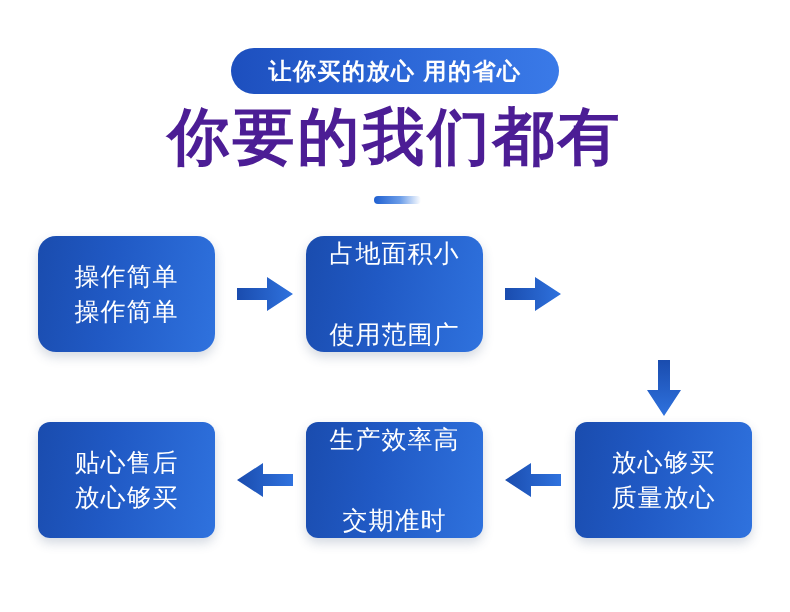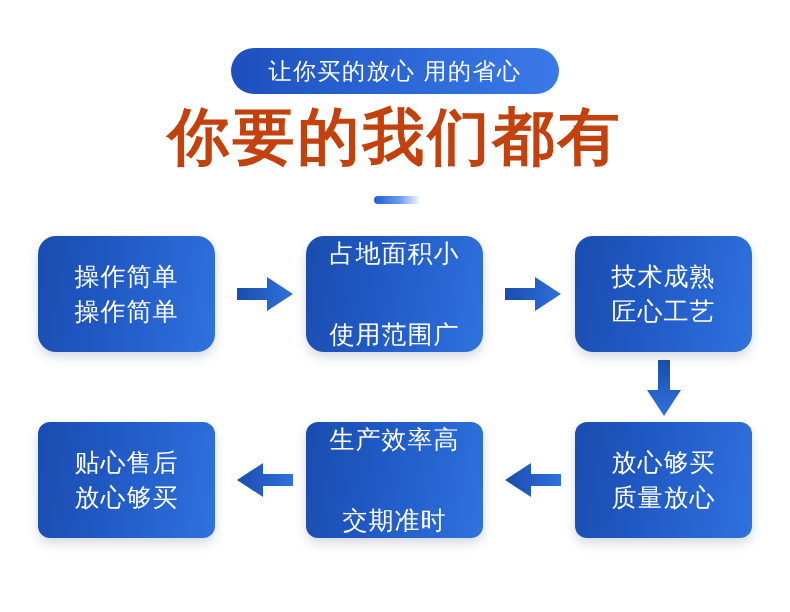--- a/index.html
+++ b/index.html
@@ -30,31 +30,31 @@
     display: flex;
     align-items: center;
     justify-content: center;
     box-sizing: border-box;
   }
   .badge-text {
     color: #ffffff;
     font-size: 23px;
     letter-spacing: 1.5px;
     line-height: 1;
-    font-weight: 400;
+    font-weight: 700;
     white-space: nowrap;
   }
 
   .headline {
     position: absolute;
     left: 0;
     top: 103px;
     width: 790px;
     text-align: center;
-    color: #c2410c;
+    color: #4c1d95;
     font-size: 62px;
     font-weight: bold;
     letter-spacing: 3px;
     line-height: 1.1;
     white-space: nowrap;
   }
 
   .accent-bar {
     position: absolute;
     left: 374px;
@@ -124,24 +124,20 @@
   <div class="flow-box row1 col1">
     <span class="flow-line">操作简单</span>
     <span class="flow-line">操作简单</span>
   </div>
 
   <div class="flow-box row1 col2">
     <span class="flow-line">占地面积小</span>
     <span class="flow-line">使用范围广</span>
   </div>
 
-  <div class="flow-box row1 col3">
-    <span class="flow-line">技术成熟</span>
-    <span class="flow-line">匠心工艺</span>
-  </div>
 
   <div class="flow-box row2 col2">
     <span class="flow-line">生产效率高</span>
     <span class="flow-line">交期准时</span>
   </div>
 
   <div class="flow-box row2 col1">
     <span class="flow-line">贴心售后</span>
     <span class="flow-line">放心够买</span>
   </div>

